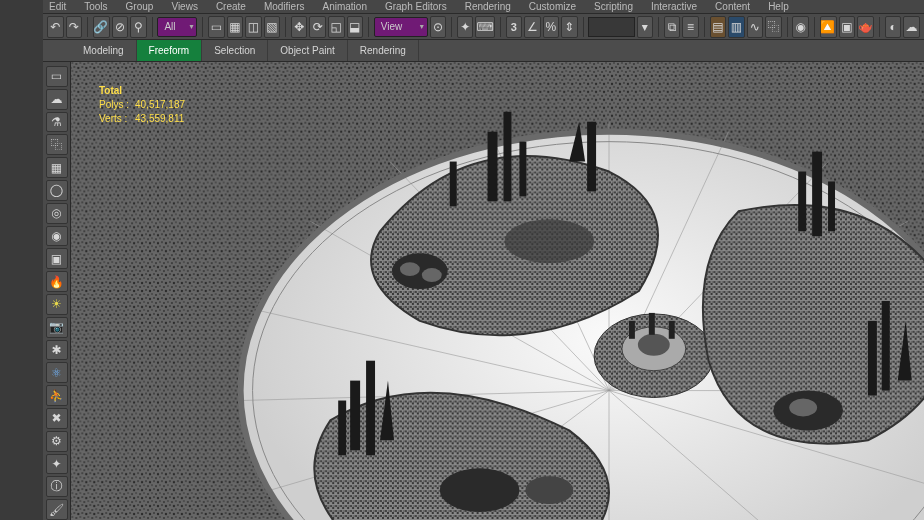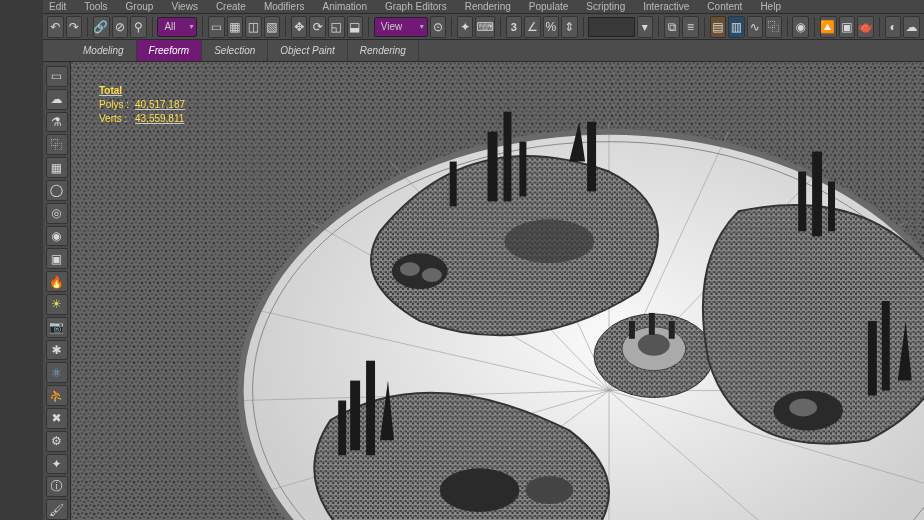--- a/index.html
+++ b/index.html
@@ -13,41 +13,41 @@
 
 
 .maintoolbar { height: 26px; background: #4a4a4a; border-bottom: 1px solid #2a2a2a; display: flex; align-items: center; padding: 0 4px; gap: 2px; }
 .tb-btn { width: 22px; height: 22px; background: #555; border: 1px solid #333; border-radius: 2px; display: flex; align-items: center; justify-content: center; color: #d8d8d8; font-size: 12px; cursor: pointer;}
 .tb-sep { width: 1px; height: 20px; background: #333; margin: 0 3px; }
 .tb-dd { height: 20px; background: #701a75; border: 1px solid #222; color: #ccc; font-size: 10px; padding: 0 14px 0 6px; display: flex; align-items: center; position: relative; min-width: 40px; border-radius: 2px; cursor: pointer;}
 .tb-dd::after { content: "▾"; position: absolute; right: 3px; font-size: 8px; color: #aaa; }
 .tb-input { height: 20px; width: 60px; background: #383838; border: 1px solid #222; color: #ccc; font-size: 10px; padding: 0 4px; }
 
 
-.ribbon { height: 22px; background: #4c4c4c; border-bottom: 1px solid #2a2a2a; display: flex; align-items: stretch; padding-left: 28px; font-style: italic; }
+.ribbon { height: 22px; background: #4c4c4c; border-bottom: 1px solid #2a2a2a; display: flex; align-items: stretch; padding-left: 28px; }
 .rtab { padding: 0 12px; display: flex; align-items: center; font-size: 10px; color: #d5d5d5; border-right: 1px solid #3a3a3a; cursor: pointer; }
-.rtab.active { background: #701a75; color: #fff; }
+.rtab.active { background: #15803d; color: #fff; }
 
 
 .body { flex: 1; display: flex; min-height: 0; }
 .vtoolbar { width: 28px; background: #4a4a4a; border-right: 1px solid #2a2a2a; display: flex; flex-direction: column; align-items: center; padding-top: 4px; gap: 2px; }
 .vbtn { width: 22px; height: 22px; border: 1px solid #333; background: #555; border-radius: 2px; display: flex; align-items: center; justify-content: center; font-size: 12px; color:#d8d8d8; cursor: pointer;}
 .vbtn.flame { color:#ff9a3c; }
 .vbtn.yellow { color:#e8d94a; }
 .vbtn.blue { color:#72b7ff; }
 
 .content { flex:1; position: relative; background: #000; }
 
 
 .infopanel { position: absolute; left: 0; top: 0; width: 88px; height: 100%; background: rgba(0,0,0,.6); }
 
 
 .vplabel { position: absolute; left: 4px; top: 2px; font-size: 10px; color: #cfcfcf; text-shadow: 1px 1px 0 #000; white-space: nowrap; z-index: 3;}
 .vplabel .br { padding: 0 2px; }
-.statsbox { position: absolute; left: 28px; top: 22px; font-size: 10px; line-height: 14px; z-index: 3; text-decoration: underline;}
+.statsbox { position: absolute; left: 28px; top: 22px; font-size: 10px; line-height: 14px; z-index: 3;}
 .statsbox .t { color: #ffdf4a; font-weight: bold; }
 .statsbox .k { color: #ffdf4a; display: inline-block; width: 36px; }
 .statsbox .v { color: #ffdf4a; }
 
 
 .viewport { position: absolute; inset: 0; display: flex; align-items: center; justify-content: center; overflow: hidden; }
 .viewport svg { width: 100%; height: 100%; }
 
 </style>
 </head>
@@ -58,21 +58,21 @@
   <div class="menubar">
     <span>Edit</span>
     <span>Tools</span>
     <span>Group</span>
     <span>Views</span>
     <span>Create</span>
     <span>Modifiers</span>
     <span>Animation</span>
     <span>Graph Editors</span>
     <span>Rendering</span>
-    <span>Populate</span>
+    <span>Customize</span>
     <span>Scripting</span>
     <span>Interactive</span>
     <span>Content</span>
     <span>Help</span>
   </div>
 
   <div class="maintoolbar">
     <div class="tb-btn">↶</div>
     <div class="tb-btn">↷</div>
     <div class="tb-sep"></div>

